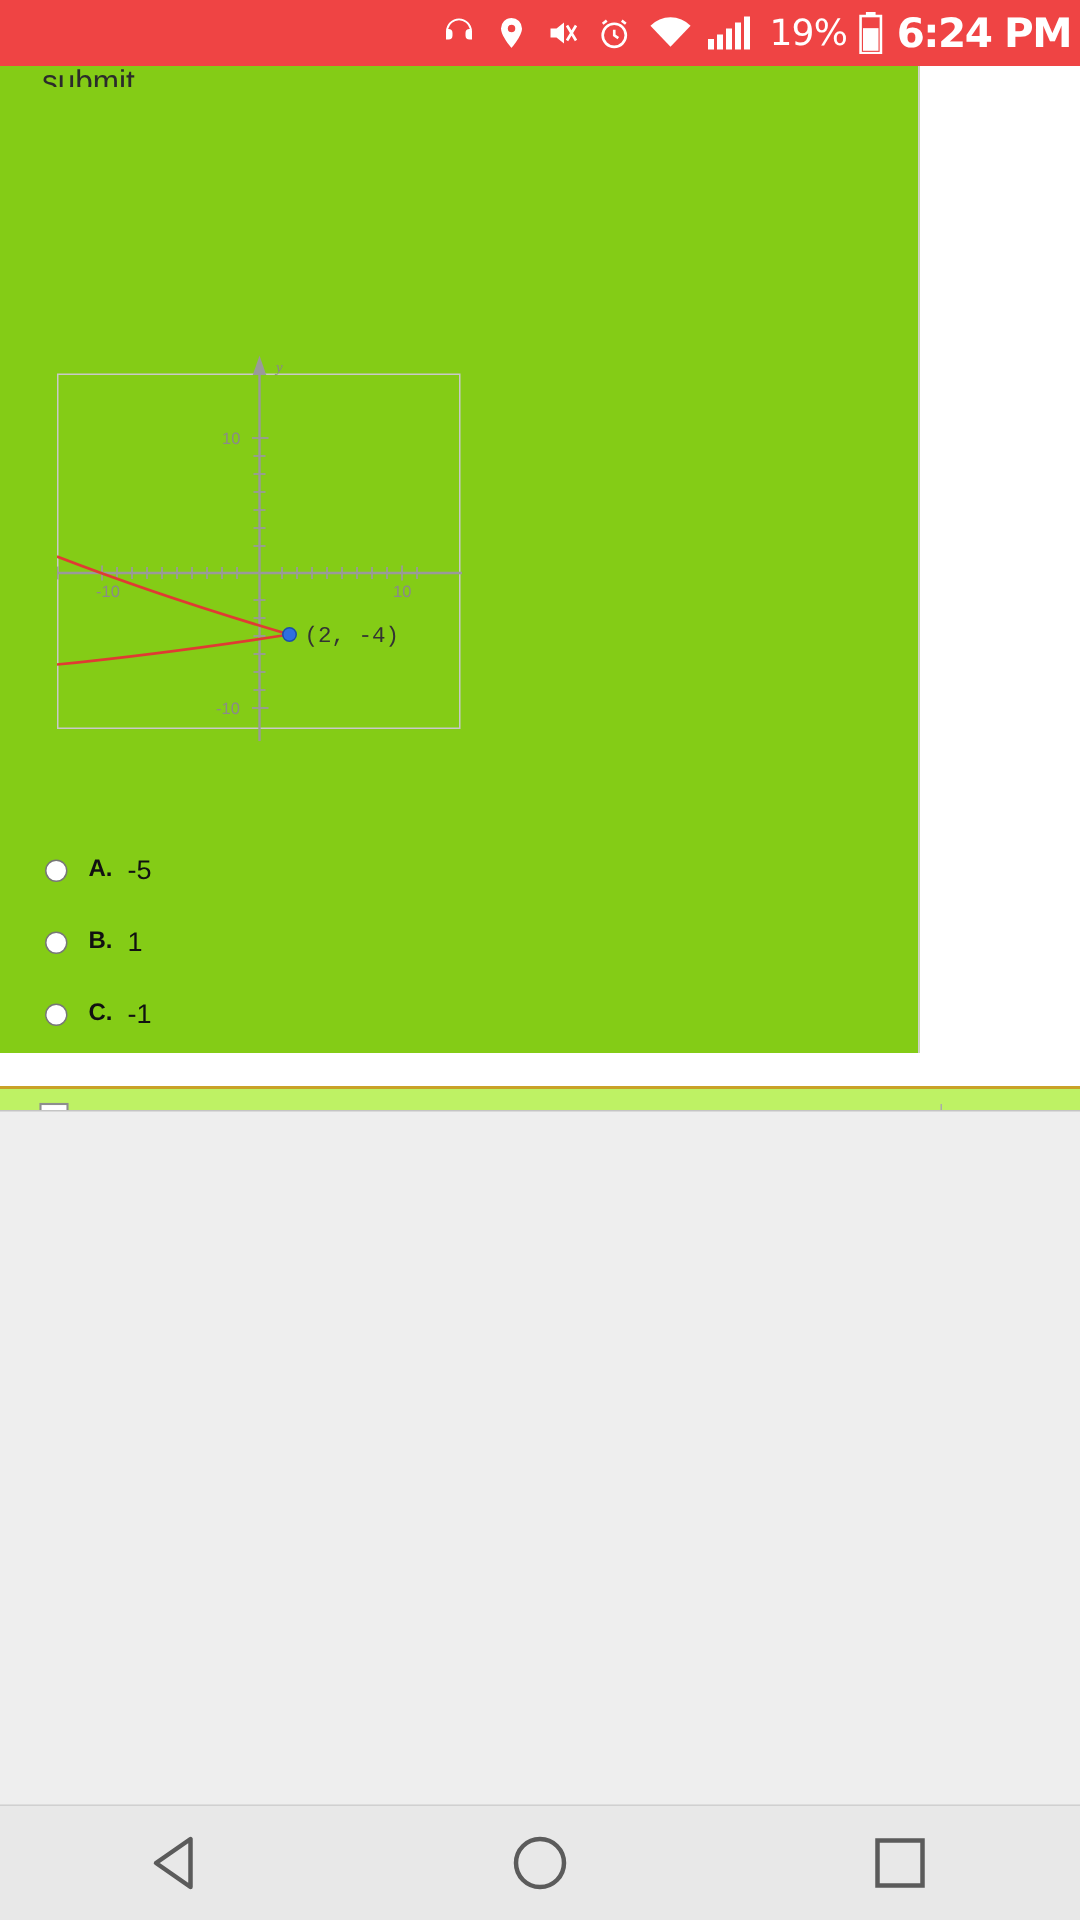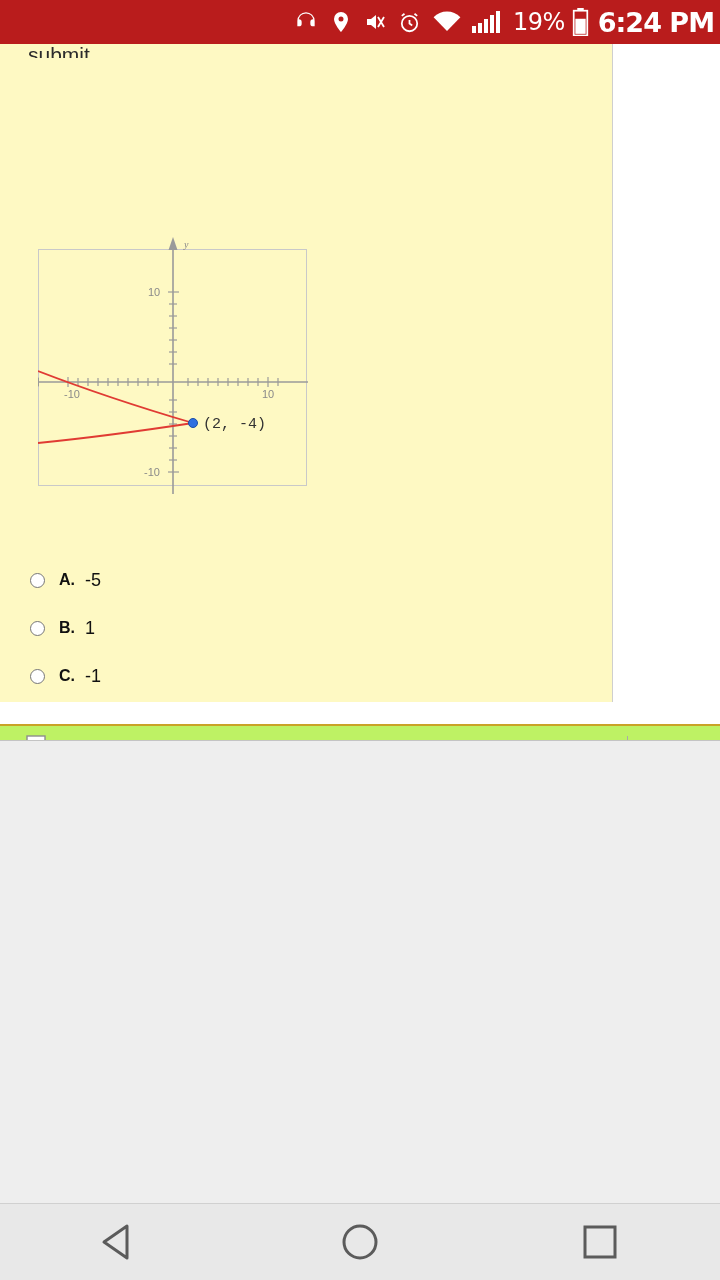--- a/index.html
+++ b/index.html
@@ -14,21 +14,21 @@
     overflow: hidden;
     position: relative;
   }
 
   
   #status-bar {
     position: absolute;
     top: 0; left: 0;
     width: 720px;
     height: 44px;
-    background: #b91c1c;
+    background: #ef4444;
     display: flex;
     align-items: center;
     justify-content: flex-end;
     padding-right: 6px;
     box-sizing: border-box;
   }
   .sb-icon {
     color: #ffffff;
     fill: #ffffff;
     display: flex;
@@ -53,21 +53,21 @@
     text-align: center;
   }
 
   
   #doc-page {
     position: absolute;
     top: 44px;
     left: 0;
     width: 612px;
     height: 658px;
-    background: #fef9c3;
+    background: #84cc16;
     border-right: 1px solid #cfcfcf;
     overflow: hidden;
   }
   #partial-line {
     position: absolute;
     top: 0px;
     left: 28px;
     font-size: 21px;
     color: #2b2b2b;
     line-height: 22px;

